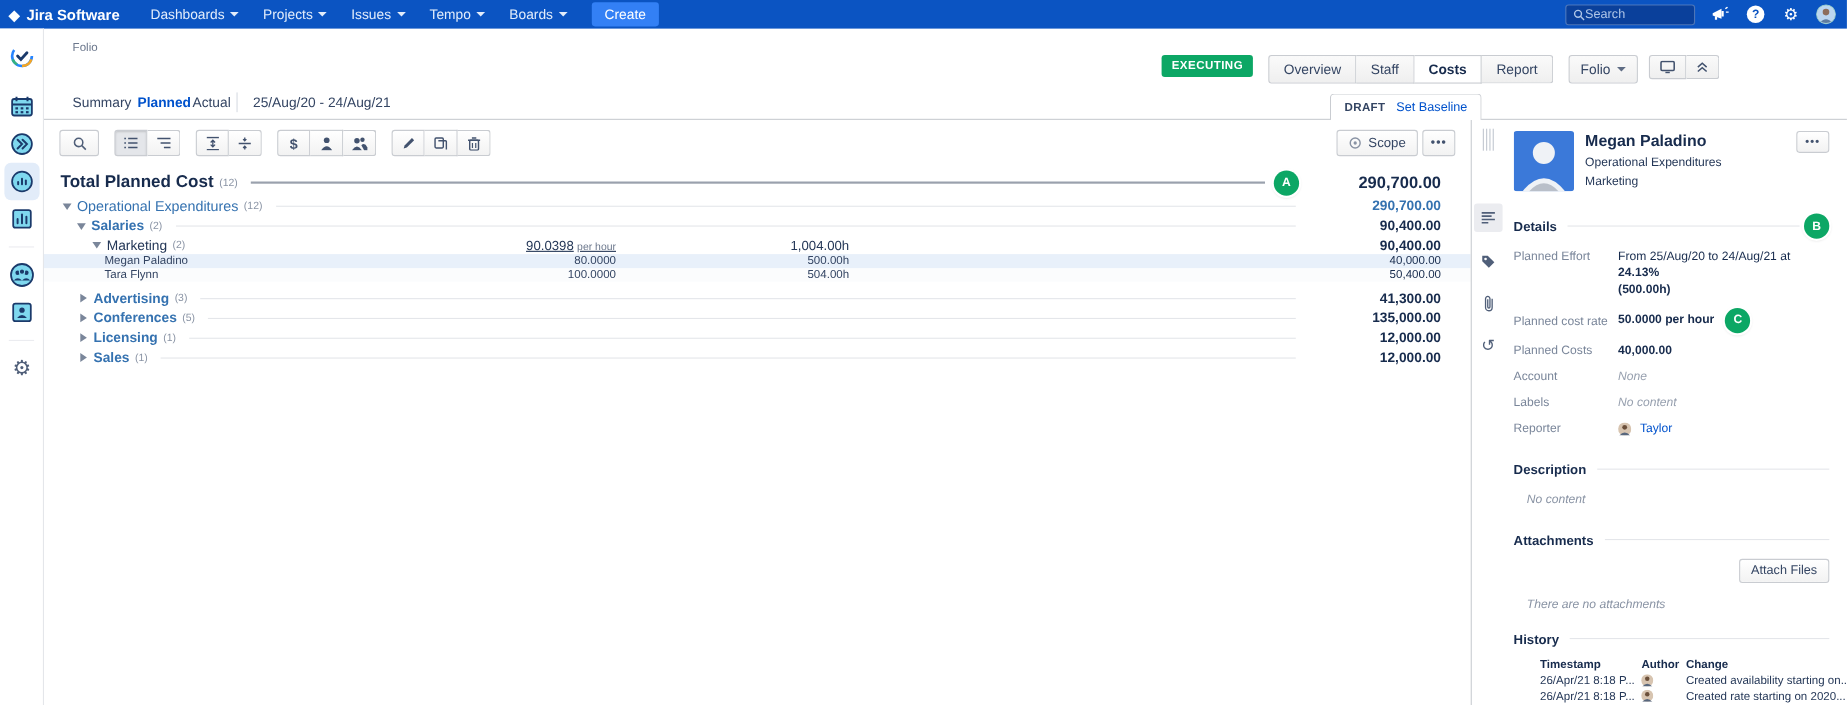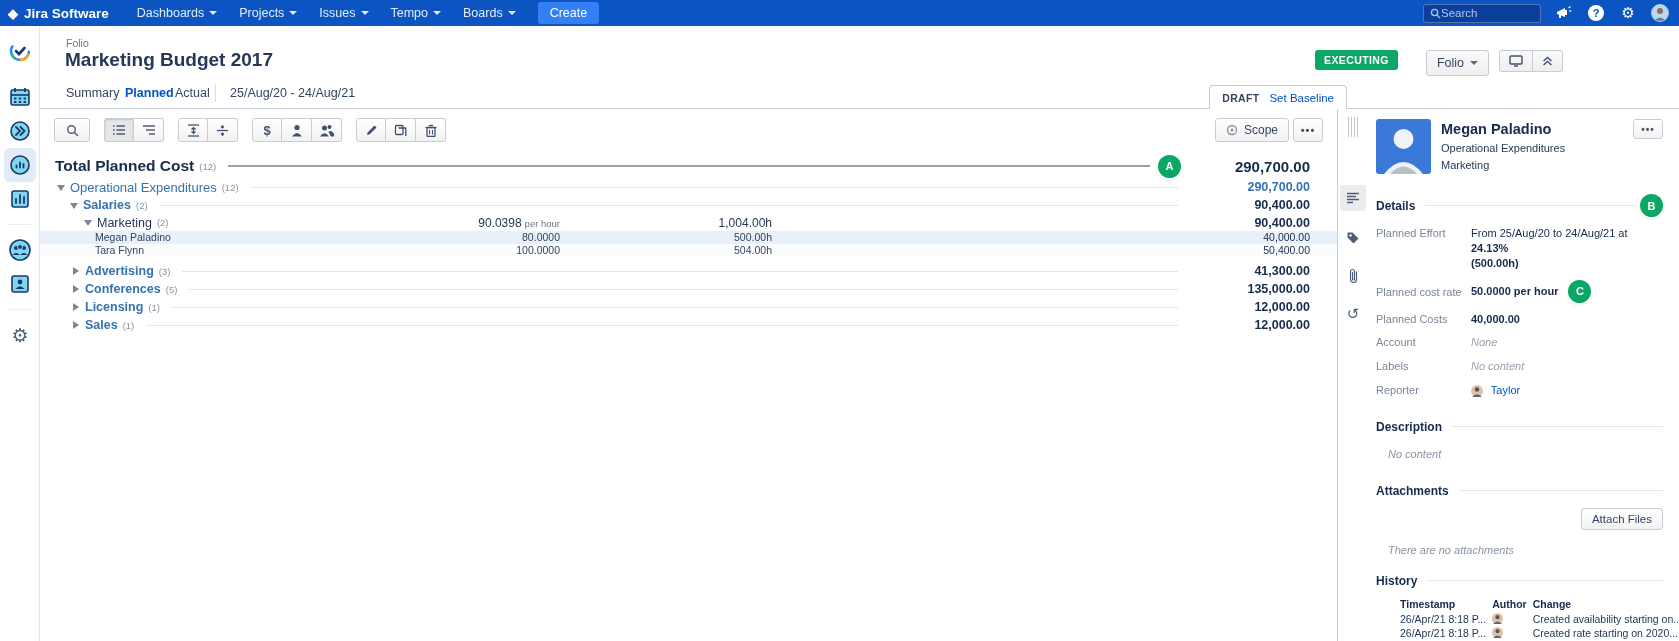--- a/index.html
+++ b/index.html
@@ -105,21 +105,21 @@
     box-shadow:0 0 0 2px #fff, 0 1px 3px rgba(0,0,0,.3); }
   .r-opex { height:18px; padding-left:17px; }
   .r-opex .lbl { font-size:13px; color:#3572B0; }
   .r-opex .val { font-size:12.5px; font-weight:bold; color:#3572B0; }
   .r-grp { height:18px; padding-left:30px; }
   .r-grp .lbl { font-size:12.5px; font-weight:bold; color:#3572B0; }
   .r-grp .val { font-size:12.5px; font-weight:bold; color:#172B4D; }
   .r-sub { height:17px; padding-left:44px; }
   .r-sub .lbl { font-size:12.5px; color:#253858; }
   .r-sub .val { font-size:12.5px; font-weight:bold; color:#172B4D; }
-  .r-sub .ratecell { font-size:12px; color:#253858; }
+  .r-sub .ratecell { font-size:12px; color:#253858;text-decoration:underline; }
   .r-sub .hourcell { font-size:12px; color:#253858; }
   .r-leaf { height:12.5px; padding-left:55px; }
   .r-leaf .lbl { font-size:10.5px; color:#344563; }
   .r-leaf .val { font-size:10.5px; color:#172B4D; }
   .r-leaf .ratecell, .r-leaf .hourcell { font-size:10.5px; color:#344563; }
   .r-leaf.sel { background:#E8F0FA; }
   .r-leaf.alt { background:#FBFCFD; }
   .gap6 { height:6px; }
 
   
@@ -295,23 +295,28 @@
         <circle cx="11" cy="9" r="2.4" fill="#1B3A6B"></circle>
         <path d="M6.5 16 q4.5 -5.5 9 0 Z" fill="#1B3A6B"></path>
       </svg>
   </div>
   <div class="lb-div"></div>
   <div class="lb-item" style="margin-top:6px;color:#505F79;font-size:19px;">⚙</div>
 </div>
 
 <div class="pagehead">
   <div class="crumb">Folio</div>
-  <div class="ptitle">Marketing Budget 2017</div>
   <div class="headright">
     <span class="execbadge">EXECUTING</span>
+    <div class="viewtabs">
+      <div class="vtab">Overview</div>
+      <div class="vtab">Staff</div>
+      <div class="vtab active">Costs</div>
+      <div class="vtab">Report</div>
+    </div>
     <div class="foliobtn">
       <span>Folio</span>
         <span class="dd"></span>
     </div>
     <div class="btnpair">
       <div class="sqbtn">
         <svg width="14" height="12" viewBox="0 0 14 12">
             <rect x="1" y="1" width="12" height="8" rx="1" fill="none" stroke="#42526E" stroke-width="1.4"></rect>
             <line x1="5" y1="11" x2="9" y2="11" stroke="#42526E" stroke-width="1.4"></line>
           </svg>

